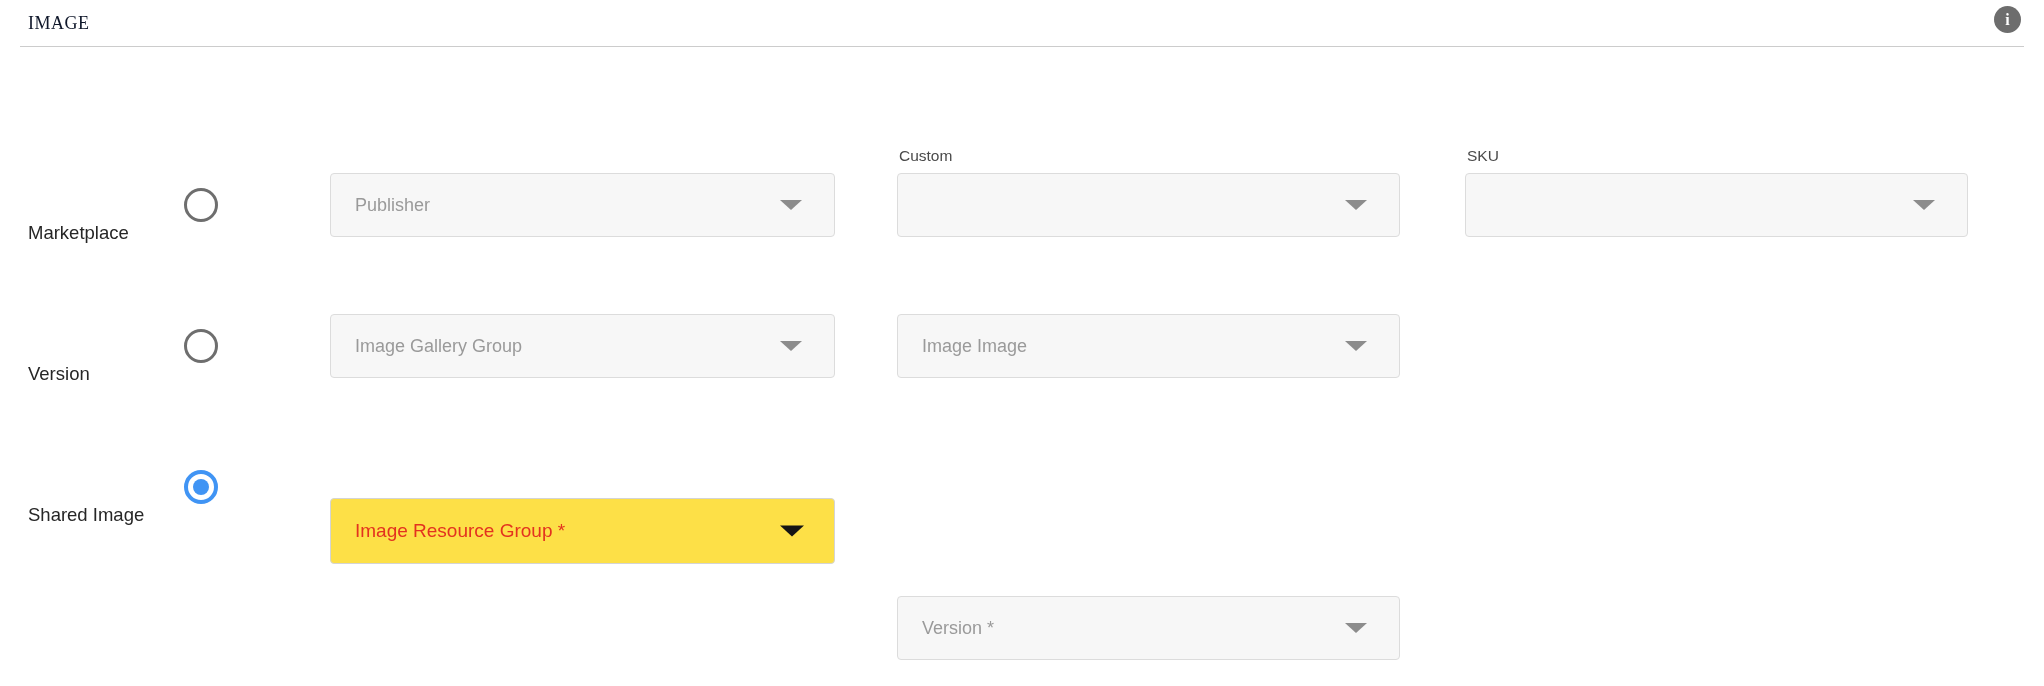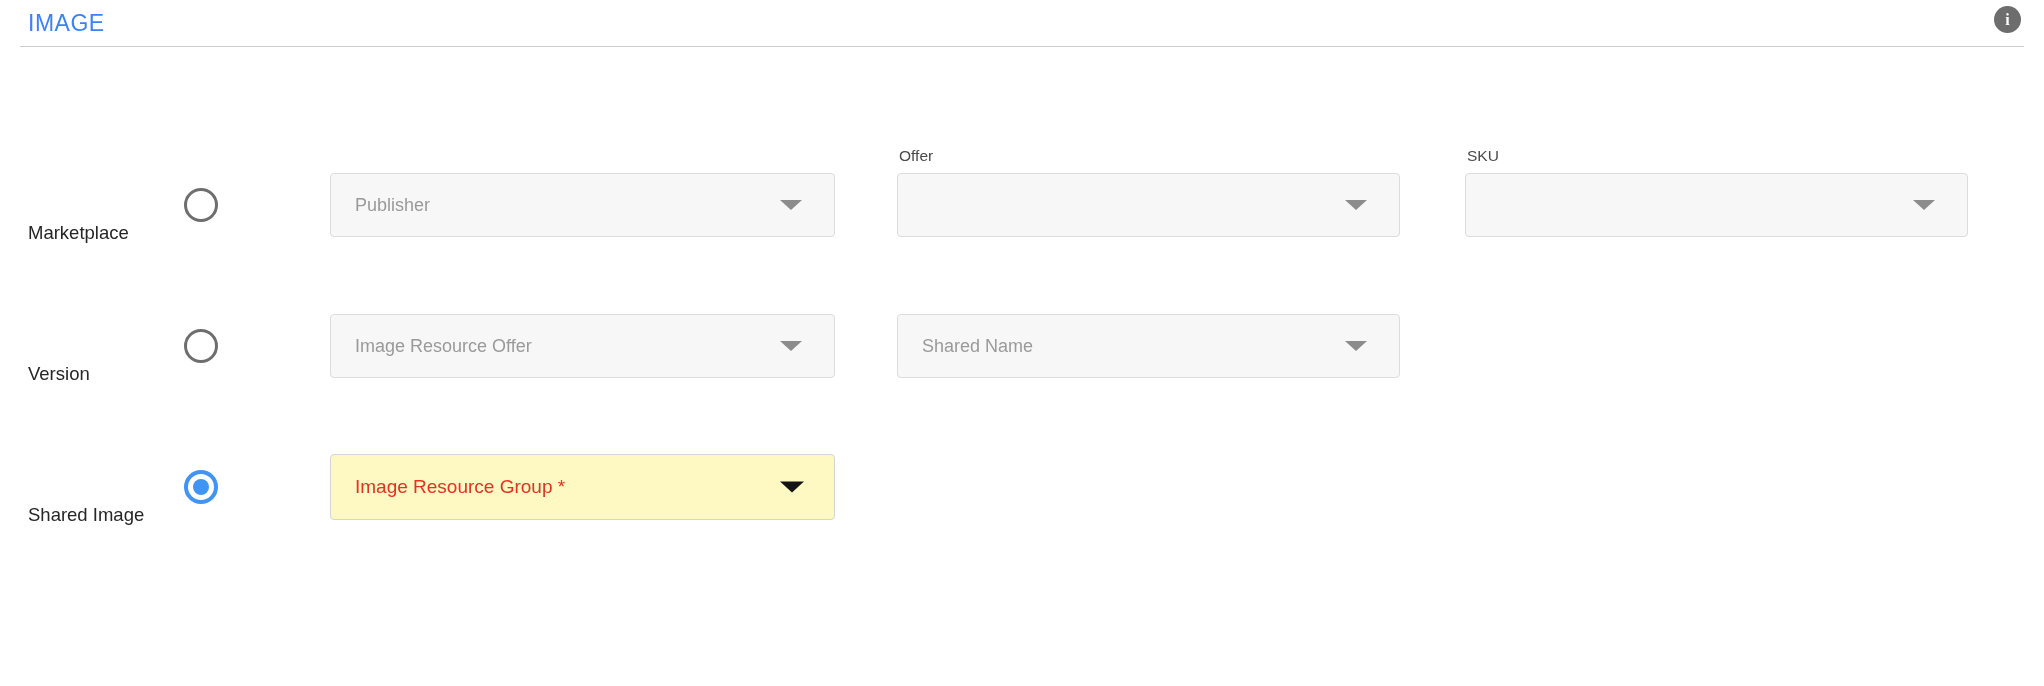--- a/index.html
+++ b/index.html
@@ -6,21 +6,21 @@
   .page{
     position:relative;
     width:2044px;height:686px;
     background:#ffffff;
     font-family:"Liberation Sans", sans-serif;
     overflow:hidden;
   }
   
   .title{
     position:absolute;left:28px;top:10px;
-    font-size:23px;line-height:26px;color:#3b82f6;letter-spacing:.5px;
+    font-size:18px;line-height:26px;color:#0f172a;letter-spacing:.5px;font-family:Liberation Serif, serif;
   }
   .divider{
     position:absolute;left:20px;right:20px;top:46px;height:1px;background:#cccccc;
   }
   .info-icon{
     position:absolute;right:23px;top:6px;width:27px;height:27px;border-radius:50%;
     background:#6d6d6d;display:flex;align-items:center;justify-content:center;cursor:pointer;
   }
   .info-glyph{
     color:#ffffff;font-size:16px;font-weight:bold;font-family:"Liberation Serif", serif;line-height:1;
@@ -53,21 +53,21 @@
   .dd .ph{
     position:absolute;left:24px;top:50%;transform:translateY(-50%);
     font-size:18px;color:#9a9a9a;white-space:nowrap;
   }
   .dd .arrow{
     position:absolute;right:32px;top:50%;transform:translateY(-50%);
     width:0;height:0;border-left:11px solid transparent;border-right:11px solid transparent;
     border-top:10px solid #8c8c8c;
   }
   .dd[data-active="true"]{
-    background:#fef9c3;border-color:#d4d4d4;height:66px;
+    background:#fde047;border-color:#d4d4d4;height:66px;margin-top:44px;
   }
   .dd[data-active="true"] .ph{color:#e3321f;font-size:19px;}
   .dd[data-active="true"] .arrow{
     border-left-width:12px;border-right-width:12px;border-top:11px solid #141414;right:30px;
   }
 </style>
 </head>
 <body>
 
 <div class="page">
@@ -79,46 +79,50 @@
   <div class="divider"></div>
 
   <div class="opt-label" style="top:193px">Marketplace</div>
   <div class="radio" style="top:188px" data-selected="false"></div>
 
   <div class="dd col1" style="top:173px">
     <span class="ph">Publisher</span>
     <span class="arrow"></span>
   </div>
 
-  <div class="fld-label" style="left:899px;top:146px">Offer</div>
+  <div class="fld-label" style="left:899px;top:146px">Custom</div>
   <div class="dd col2" style="top:173px">
     <span class="ph"></span>
     <span class="arrow"></span>
   </div>
 
   <div class="fld-label" style="left:1467px;top:146px">SKU</div>
   <div class="dd col3" style="top:173px">
     <span class="ph"></span>
     <span class="arrow"></span>
   </div>
 
   <div class="opt-label" style="top:334px">Version</div>
   <div class="radio" style="top:329px" data-selected="false"></div>
 
   <div class="dd col1" style="top:314px">
-    <span class="ph">Image Resource Offer</span>
+    <span class="ph">Image Gallery Group</span>
     <span class="arrow"></span>
   </div>
   <div class="dd col2" style="top:314px">
-    <span class="ph">Shared Name</span>
+    <span class="ph">Image Image</span>
     <span class="arrow"></span>
   </div>
 
   <div class="opt-label" style="top:475px">Shared Image</div>
   <div class="radio" style="top:470px" data-selected="true"></div>
 
   <div class="dd col1" style="top:454px" data-active="true">
     <span class="ph">Image Resource Group *</span>
     <span class="arrow"></span>
   </div>
 
+  <div class="dd col2" style="top:596px">
+    <span class="ph">Version *</span>
+    <span class="arrow"></span>
+  </div>
 
 </div>
 
 </body></html>

